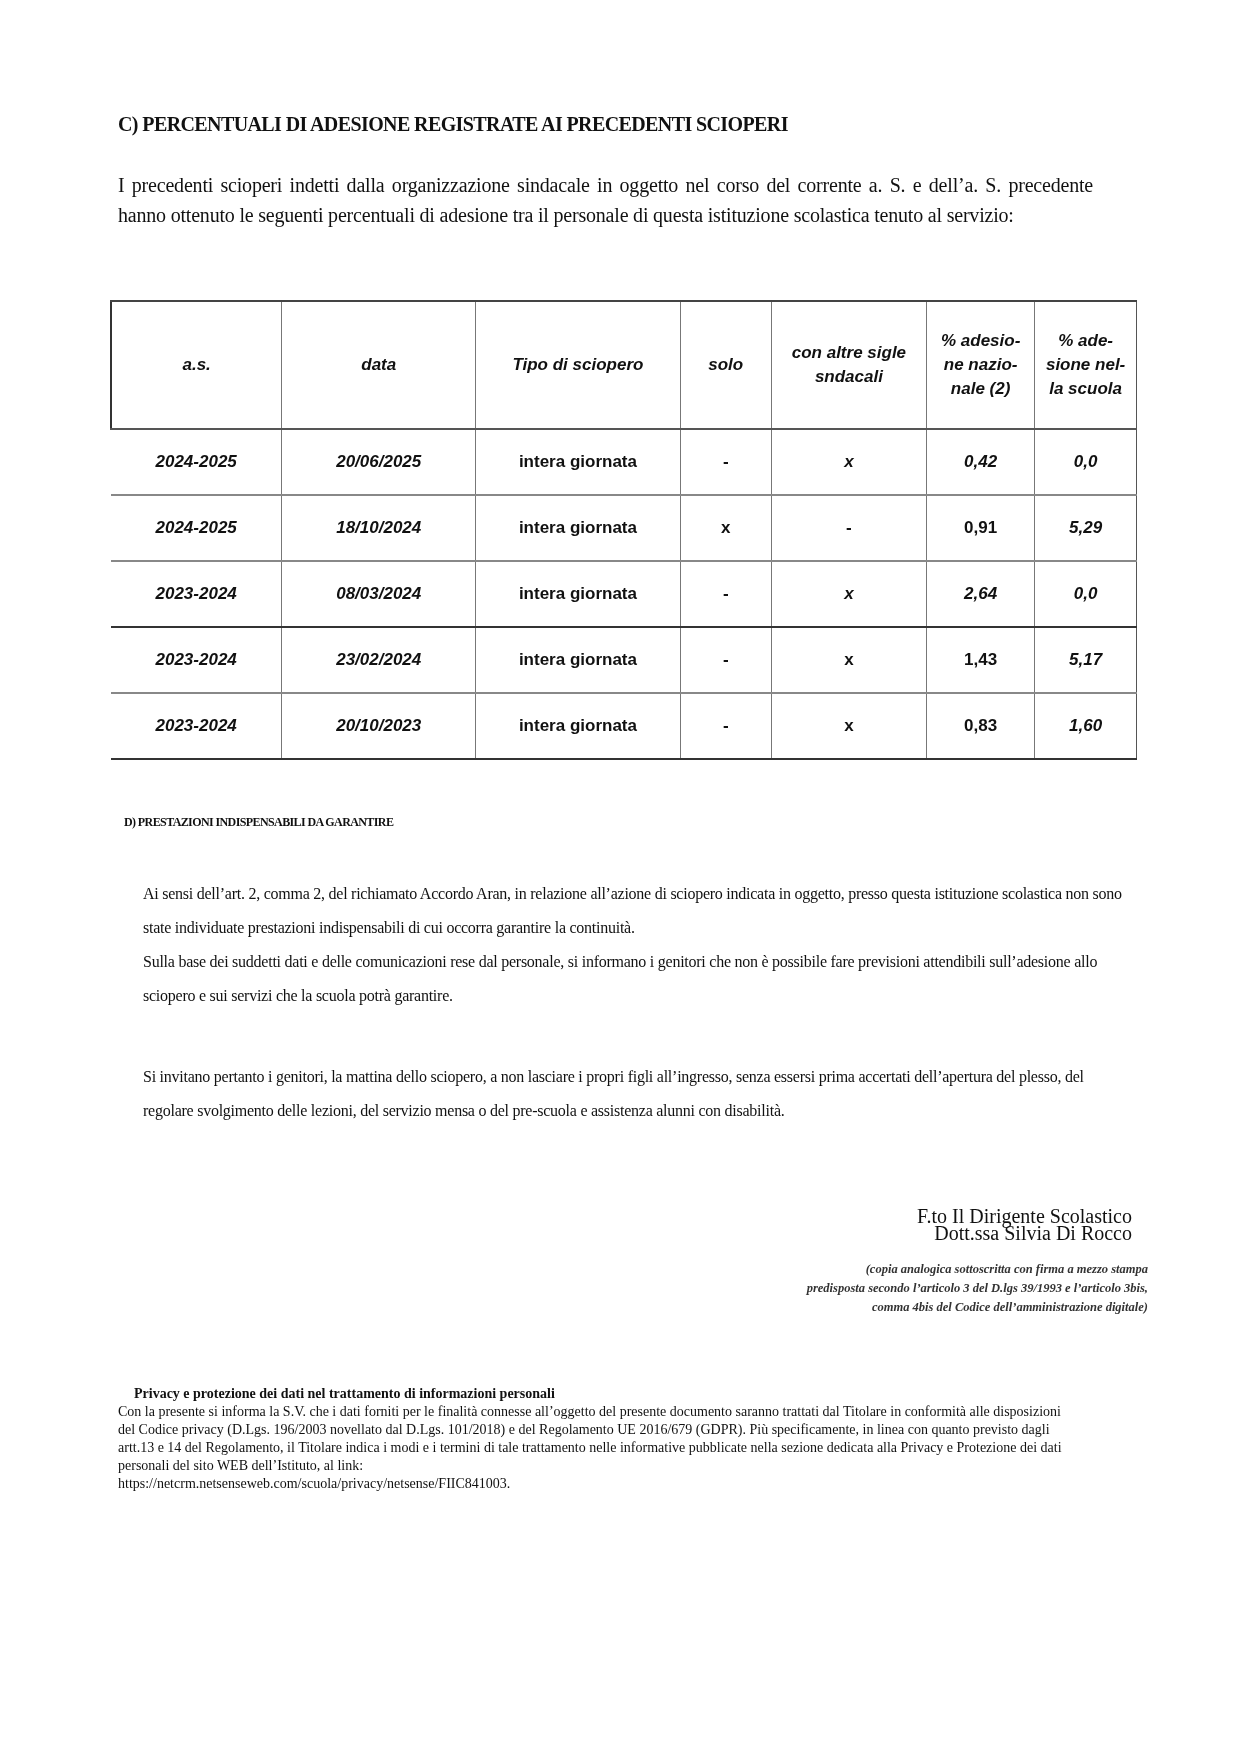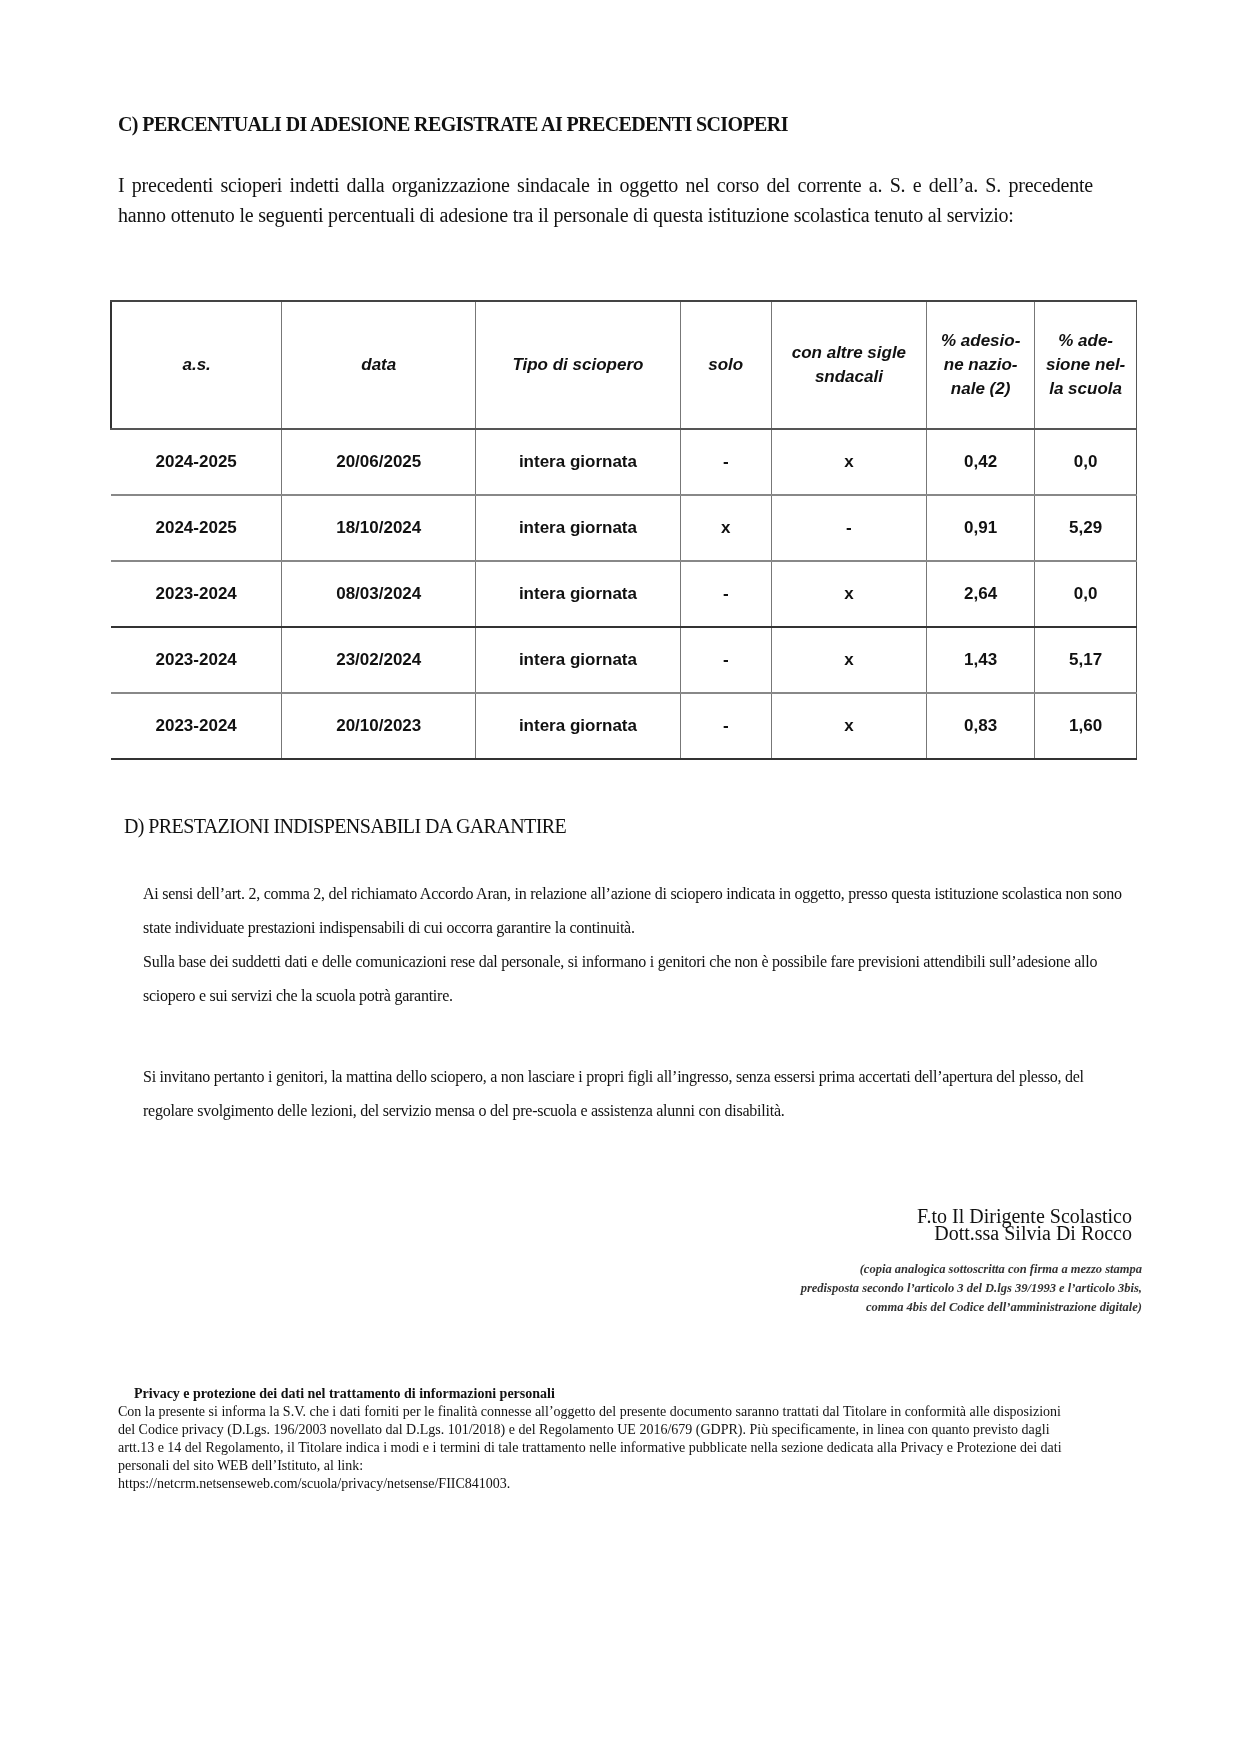--- a/index.html
+++ b/index.html
@@ -10,31 +10,31 @@
   .intro { position: absolute; left: 118px; top: 170px; width: 975px; font-size: 20px; line-height: 30px; text-align: justify; letter-spacing: -0.2px; }
 
   table.strikes { position: absolute; left: 110px; top: 300px; width: 1027px; border-collapse: collapse; font-family: "Liberation Sans", "DejaVu Sans", sans-serif; font-weight: bold; font-size: 17px; color: #111; }
   table.strikes th, table.strikes td { border-right: 1px solid #777; border-left: 1px solid #777; text-align: center; vertical-align: middle; padding: 0 4px; }
   table.strikes thead th { height: 126px; border-top: 2px solid #444; border-bottom: 2px solid #555; font-style: italic; line-height: 24px; }
   table.strikes thead th:first-child { border-left: 2px solid #333; }
   table.strikes tbody td { height: 64px; border-bottom: 2px solid #888; }
   table.strikes tbody tr:nth-child(3) td, table.strikes tbody tr:nth-child(5) td { border-bottom: 2px solid #333; }
   table.strikes tbody td:first-child { border-left: none; }
   table.strikes tr > *:last-child { border-right: 1px solid #555; }
-  td.it { }
+  td.it { font-style: italic; }
 
-  .heading-d { position: absolute; left: 124px; top: 815px; font-size: 20px; font-weight: normal; letter-spacing: -0.6px; }
+  .heading-d { position: absolute; left: 124px; top: 815px; font-size: 12px; font-weight: bold; letter-spacing: -0.6px; }
   .para { position: absolute; left: 143px; width: 990px; font-size: 16px; line-height: 34px; letter-spacing: -0.25px; }
   .para1 { top: 877px; }
   .para2 { top: 1060px; }
 
   .signature { position: absolute; right: 110px; text-align: right; font-size: 20px; }
   .sig1 { top: 1185px; margin-top: 20px; }
   .sig2 { top: 1222px; }
-  .sig-note { position: absolute; right: 100px; top: 1260px; text-align: right; font-size: 12.5px; font-style: italic; font-weight: bold; color: #333; line-height: 19px; }
+  .sig-note { position: absolute; right: 94px; top: 1260px; text-align: right; font-size: 12.5px; font-style: italic; font-weight: bold; color: #333; line-height: 19px; }
 
   .privacy { position: absolute; left: 118px; top: 1385px; width: 960px; font-size: 14px; line-height: 18px; }
   .privacy .ptitle { font-weight: bold; margin-left: 16px; }
 </style>
 </head>
 <body>
 
 <div class="heading-c serif">C) PERCENTUALI DI ADESIONE REGISTRATE AI PRECEDENTI SCIOPERI</div>
 <div class="intro serif">I precedenti scioperi indetti dalla organizzazione sindacale in oggetto nel corso del corrente a. S. e dell’a. S. precedente hanno ottenuto le seguenti percentuali di adesione tra il personale di questa istituzione scolastica tenuto al servizio:</div>
 

